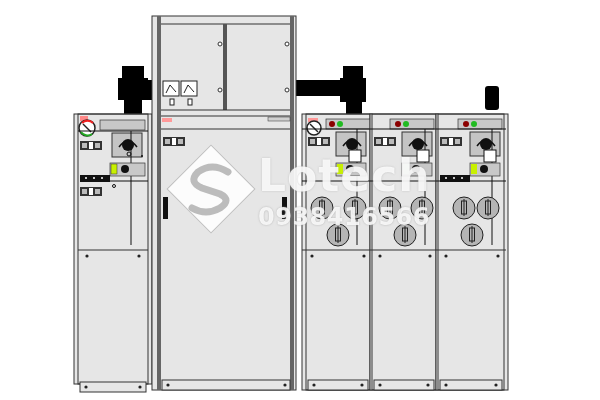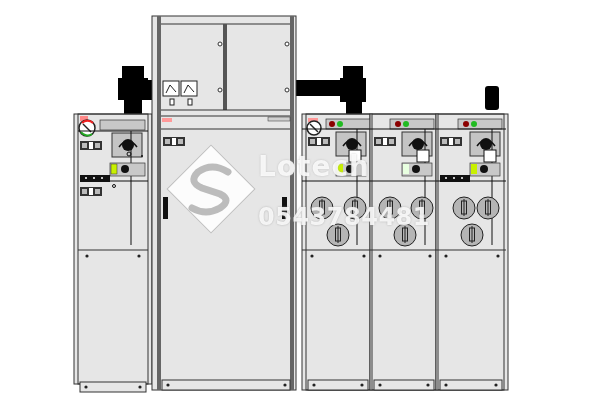--- a/index.html
+++ b/index.html
@@ -1,19 +1,19 @@
 <!DOCTYPE html>
 <html><head>
 <meta charset="utf-8">
 <style>
   html,body{margin:0;padding:0;background:#fff;}
   body{width:600px;height:400px;position:relative;overflow:hidden;font-family:"Liberation Sans",sans-serif;}
   svg{position:absolute;left:0;top:0;}
   .wm{position:absolute;pointer-events:none;}
-  .wm-title{position:absolute;left:258px;top:150px;font-family:"DejaVu Sans",sans-serif;font-size:28px;font-weight:bold;color:rgba(255,255,255,0.85);letter-spacing:1px;text-shadow:0 0 2px rgba(160,160,160,0.6);}
+  .wm-title{position:absolute;left:258px;top:150px;font-family:"DejaVu Sans",sans-serif;font-size:44px;font-weight:bold;color:rgba(255,255,255,0.85);letter-spacing:1px;text-shadow:0 0 2px rgba(160,160,160,0.6);}
   .wm-phone{position:absolute;left:258px;top:203px;font-family:"DejaVu Sans",sans-serif;font-size:24px;font-weight:bold;color:rgba(255,255,255,0.85);letter-spacing:0.5px;text-shadow:0 0 2px rgba(150,150,150,0.7);}
 </style>
 </head>
 <body>
 
 <svg width="600" height="400" viewBox="0 0 600 400" xmlns="http://www.w3.org/2000/svg">
   <defs>
     <g id="bolt">
         <circle r="1.6" fill="#222"></circle>
       </g>
@@ -204,13 +204,13 @@
       <use href="#bolt" x="60" y="385"></use>
   </g>
 
   <g opacity="0.9">
     <rect x="180" y="158" width="62" height="62" transform="rotate(45 211 189)" fill="#fff" stroke="#bbb"></rect>
     <path d="M228 172 q-16 -10 -30 0 q-10 10 4 16 l18 6 q12 6 0 14 q-14 8 -28 0" fill="none" stroke="#b8b8b8" stroke-width="7" stroke-linecap="round"></path>
   </g>
 </svg>
 
 <div class="wm wm-title">Lotech</div>
-<div class="wm wm-phone">0543784481</div>
+<div class="wm wm-phone">0938416566</div>
 
 </body></html>

